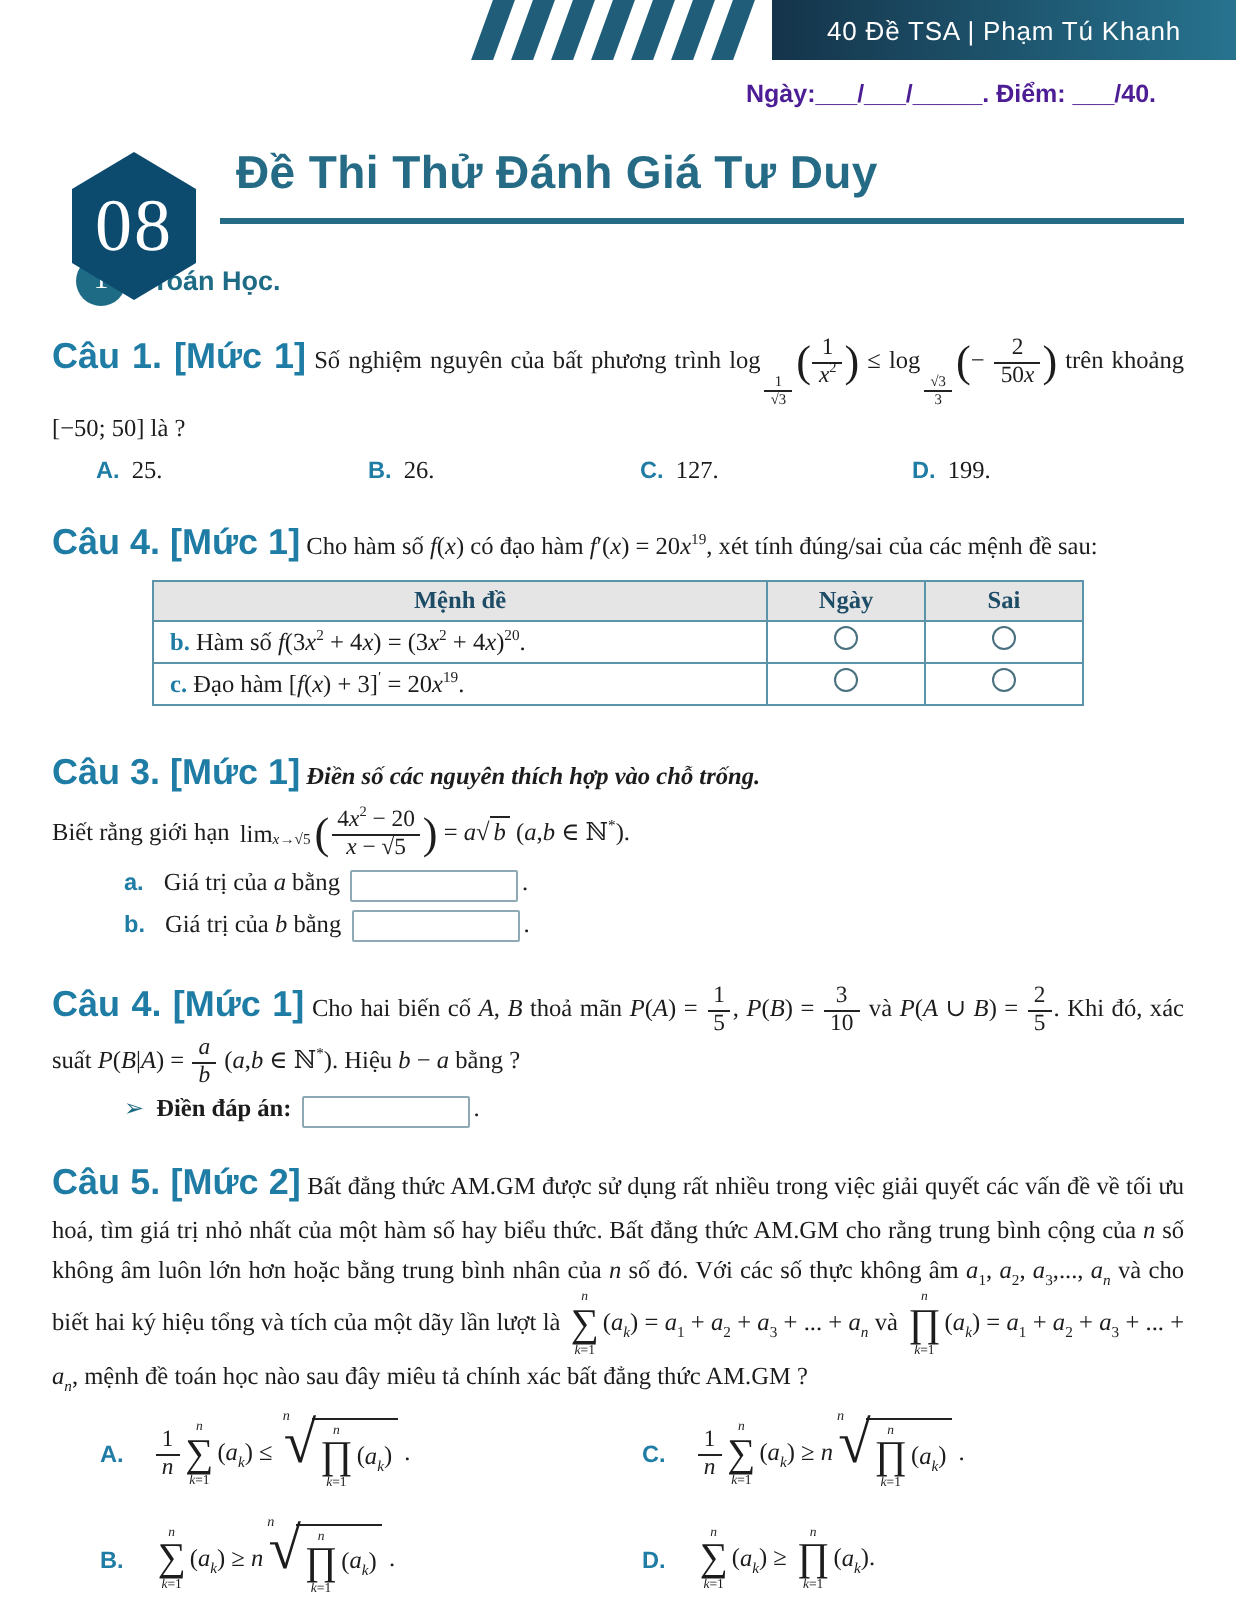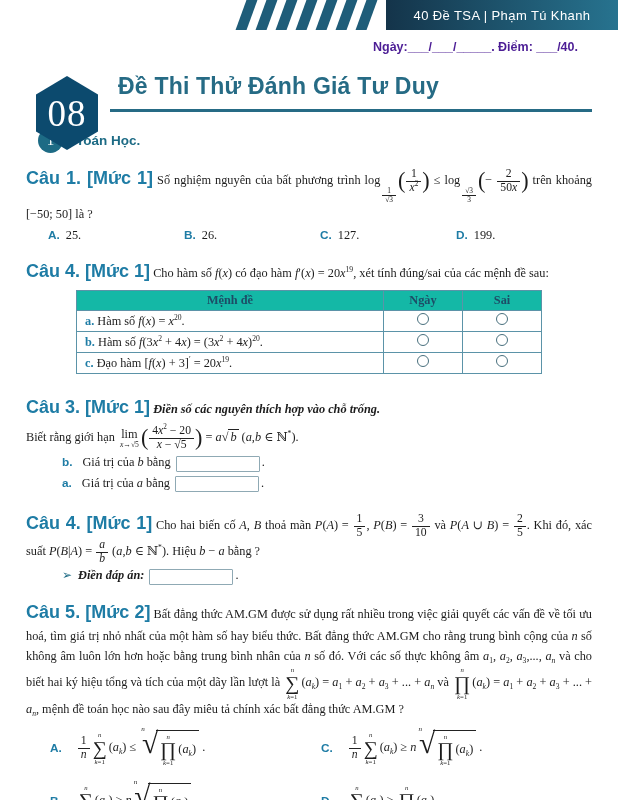--- a/index.html
+++ b/index.html
@@ -43,49 +43,49 @@
   .q{margin:6px 26px 4px 26px;}
   .qtext{margin:3px 0;text-align:justify;line-height:1.62;}
   .qlabel{color:#1e7ca5;font-family:"Liberation Sans",sans-serif;font-size:18px;white-space:nowrap;font-weight:bold;}
   .instr{font-weight:bold;font-style:italic;}
   .optrow{display:flex;margin:1px 0 1px 22px;}
   .optrow .opt{flex:1 1 25%;}
   .olet{color:#1e7ca5;font-family:"Liberation Sans",sans-serif;font-size:11.8px;margin-right:6px;font-weight:bold;}
   
   table.tf{border-collapse:collapse;margin:4px auto 6px auto;width:466px;}
   .tf th,.tf td{border:1px solid #5b93a8;padding:2px 8px;font-size:12.3px;}
-  .tf th{background:#14b8a6;color:#1d4c66;text-align:center;font-weight:bold;}
+  .tf th{background:#e5e5e5;color:#1d4c66;text-align:center;font-weight:bold;}
   .tf td.c,.tf th.c2{text-align:center;width:62px;}
   .radio{display:inline-block;width:10px;height:10px;border:1.4px solid #49707e;border-radius:50%;background:#fff;}
   .rowlet{color:#1e7ca5;font-weight:bold;}
   
   .items{margin:2px 0 0 36px;}
   .item{margin:4px 0;}
   .itemlet{color:#1e7ca5;font-weight:bold;font-family:"Liberation Sans",sans-serif;font-size:11.8px;margin-right:10px;}
   .ansbox{
     display:inline-block;width:84px;height:16px;border:1px solid #8fa9b4;border-radius:1px;
     background:#fff;vertical-align:middle;margin:0 2px;box-sizing:border-box;font-size:12px;padding:0 3px;
   }
   .answerline{margin:2px 0 0 36px;}
   .arrow{color:#1d6b85;margin-right:6px;font-size:12px;}
-  .aprompt{font-weight:bold;font-style:italic;}
+  .aprompt{font-weight:bold;}
   
   .optgrid{display:grid;grid-template-columns:1fr 1fr;row-gap:16px;margin:10px 0 4px 24px;}
   .gopt{display:flex;align-items:center;gap:9px;}
   
   i{font-family:"Liberation Serif","DejaVu Serif",serif;}
   sup{font-size:.62em;line-height:0;}
   sub{font-size:.62em;line-height:0;}
   .fr{display:inline-block;text-align:center;vertical-align:middle;line-height:1.08;font-size:.95em;margin:0 1px;}
   .fr .n{display:block;border-bottom:1px solid #222;padding:0 3px;}
   .fr .d{display:block;padding:0 3px;}
   .frs{font-size:.6em;}
   .logsub{display:inline-block;vertical-align:-1.15em;margin:0 1px;}
   .bp{font-size:1.8em;vertical-align:middle;line-height:0;font-weight:400;}
-  .lim{display:inline-flex;flex-direction:column;align-items:center;vertical-align:middle;line-height:1.05;margin:0 2px;}
+  .lim{display:inline-flex;flex-direction:row;align-items:flex-end;vertical-align:middle;line-height:1.05;margin:0 2px;}
   .lim .lb{font-size:.62em;}
   .bigop{display:inline-flex;flex-direction:column;align-items:center;vertical-align:middle;line-height:1;margin:0 2px;}
   .bigop .t{font-size:.55em;line-height:1.1;}
   .bigop .s{font-size:1.6em;line-height:.95;}
   .bigop .b{font-size:.55em;line-height:1.1;}
   .rad{display:inline-flex;align-items:flex-start;vertical-align:middle;margin-left:2px;}
   .rad .ri{font-size:.58em;margin-right:-3px;transform:translateY(-5px);}
   .rad .rs{font-size:2.4em;line-height:.85;font-weight:400;margin-right:-2px;transform:translateY(1px);}
   .rad .rb{border-top:1.3px solid #222;padding:2px 3px 0 2px;display:inline-block;}
   .ovl{border-top:1px solid #222;display:inline-block;padding:0 2px;line-height:1.15;}
@@ -144,25 +144,20 @@
     <table class="tf">
       <thead>
         <tr>
           <th>Mệnh đề</th>
           <th class="c2">Ngày</th>
           <th class="c2">Sai</th>
         </tr>
       </thead>
       <tbody>
         <tr>
-          <td><b class="rowlet">a.</b> <span>Hàm số <i>f</i>(<i>x</i>) = <i>x</i><sup>20</sup>.</span></td>
-          <td class="c"><span class="radio"></span></td>
-          <td class="c"><span class="radio"></span></td>
-        </tr>
-        <tr>
           <td><b class="rowlet">b.</b> <span>Hàm số <i>f</i>(3<i>x</i><sup>2</sup> + 4<i>x</i>) = (3<i>x</i><sup>2</sup> + 4<i>x</i>)<sup>20</sup>.</span></td>
           <td class="c"><span class="radio"></span></td>
           <td class="c"><span class="radio"></span></td>
         </tr>
         <tr>
           <td><b class="rowlet">c.</b> <span>Đạo hàm [<i>f</i>(<i>x</i>) + 3]<sup>′</sup> = 20<i>x</i><sup>19</sup>.</span></td>
           <td class="c"><span class="radio"></span></td>
           <td class="c"><span class="radio"></span></td>
         </tr>
       </tbody>
@@ -170,25 +165,25 @@
   </div>
 
   <div class="q">
     <p class="qtext"><b class="qlabel">Câu 3. [Mức 1]</b> <b><i class="instr">Điền số các nguyên thích hợp vào chỗ trống.</i></b></p>
     <p class="qtext">Biết rằng giới hạn <span class="lim">
           <span>lim</span>
           <span class="lb"><i>x</i>→√5</span>
         </span><span class="bp">(</span><span class="fr"><span class="n">4<i>x</i><sup>2</sup> − 20</span><span class="d"><i>x</i> − √5</span></span><span class="bp">)</span> = <i>a</i>√<span class="ovl"><i>b</i></span>  (<i>a</i>,<i>b</i> ∈ ℕ<sup>*</sup>).</p>
     <div class="items">
       <div class="item">
-        <span class="itemlet">b.</span><span>Giá trị của <i>b</i> bằng</span>
+        <span class="itemlet">a.</span><span>Giá trị của <i>a</i> bằng</span>
         <input type="text" class="ansbox" style=""><span>.</span>
       </div>
       <div class="item">
-        <span class="itemlet">a.</span><span>Giá trị của <i>a</i> bằng</span>
+        <span class="itemlet">b.</span><span>Giá trị của <i>b</i> bằng</span>
         <input type="text" class="ansbox" style=""><span>.</span>
       </div>
     </div>
   </div>
 
   <div class="q">
     <p class="qtext"><b class="qlabel">Câu 4. [Mức 1]</b> <span>Cho hai biến cố <i>A</i>, <i>B</i> thoả mãn <i>P</i>(<i>A</i>) = <span class="fr"><span class="n">1</span><span class="d">5</span></span>, <i>P</i>(<i>B</i>) = <span class="fr"><span class="n">3</span><span class="d">10</span></span> và <i>P</i>(<i>A</i> ∪ <i>B</i>) = <span class="fr"><span class="n">2</span><span class="d">5</span></span>. Khi đó, xác suất <i>P</i>(<i>B</i>|<i>A</i>) = <span class="fr"><span class="n"><i>a</i></span><span class="d"><i>b</i></span></span>  (<i>a</i>,<i>b</i> ∈ ℕ<sup>*</sup>). Hiệu <i>b</i> − <i>a</i> bằng ?</span></p>
     <div class="answerline">
       <span class="arrow">➢</span><span class="aprompt">Điền đáp án:</span>
       <input type="text" class="ansbox" style=""><span>.</span>

